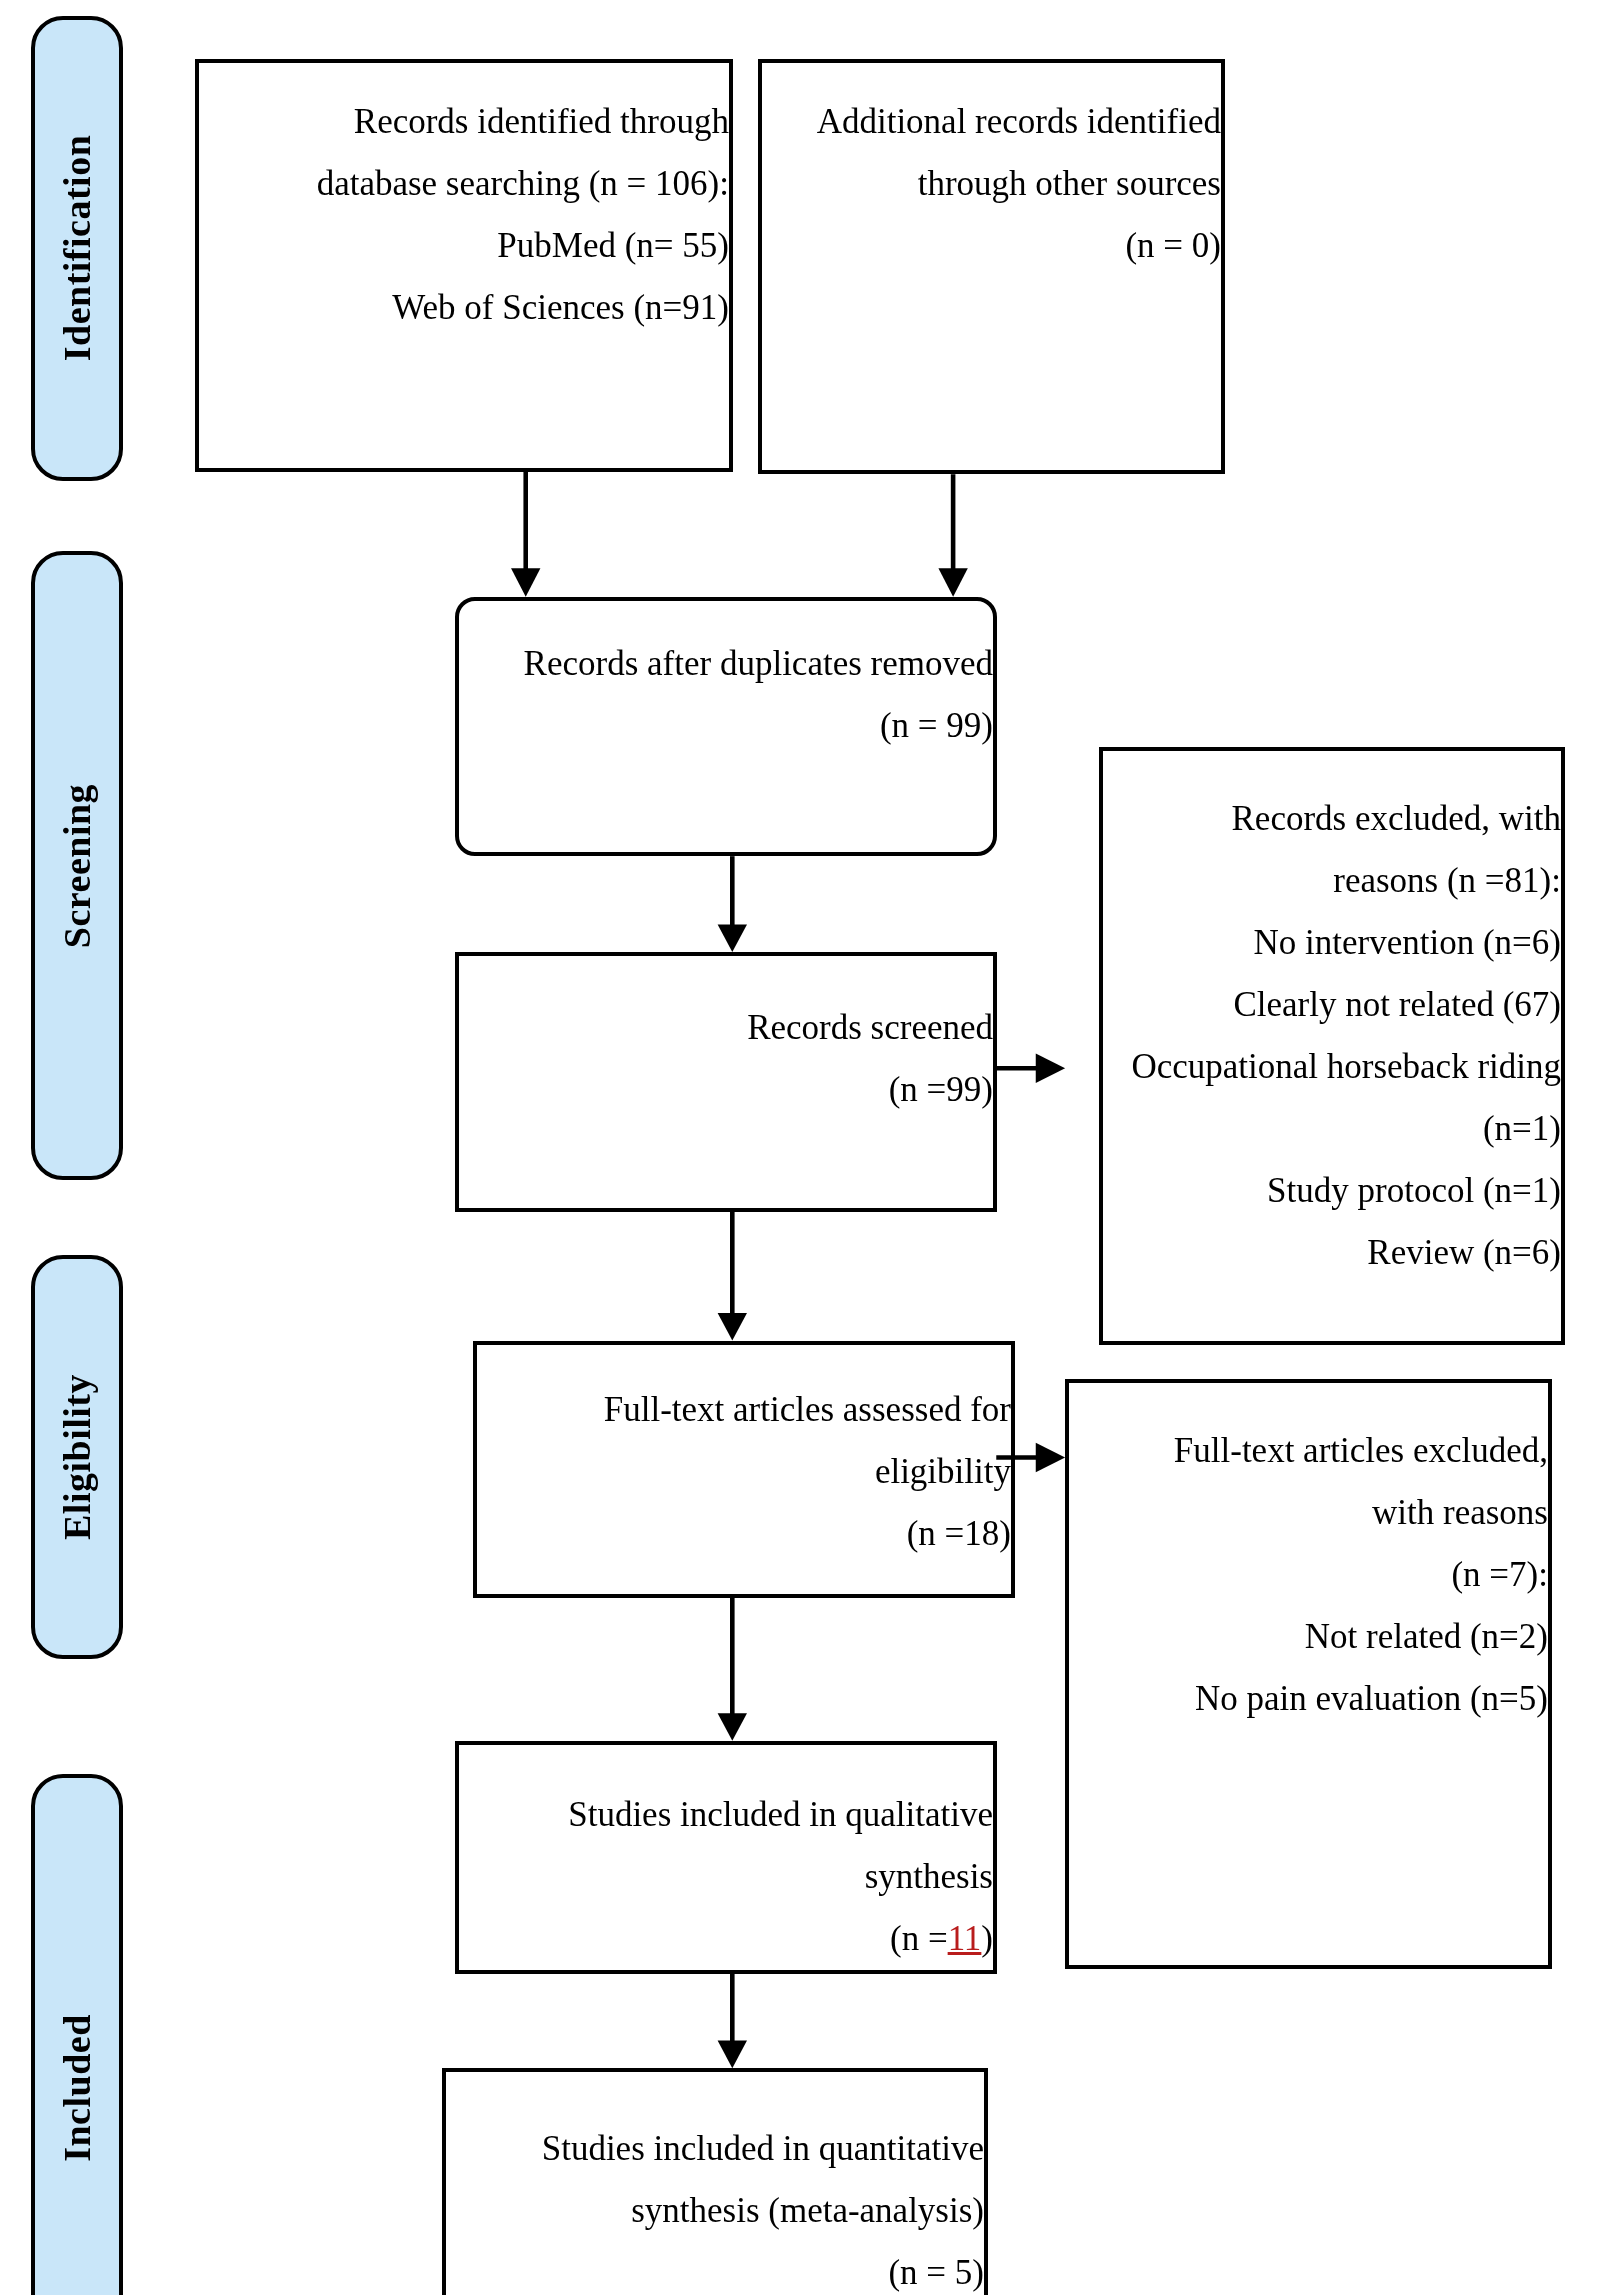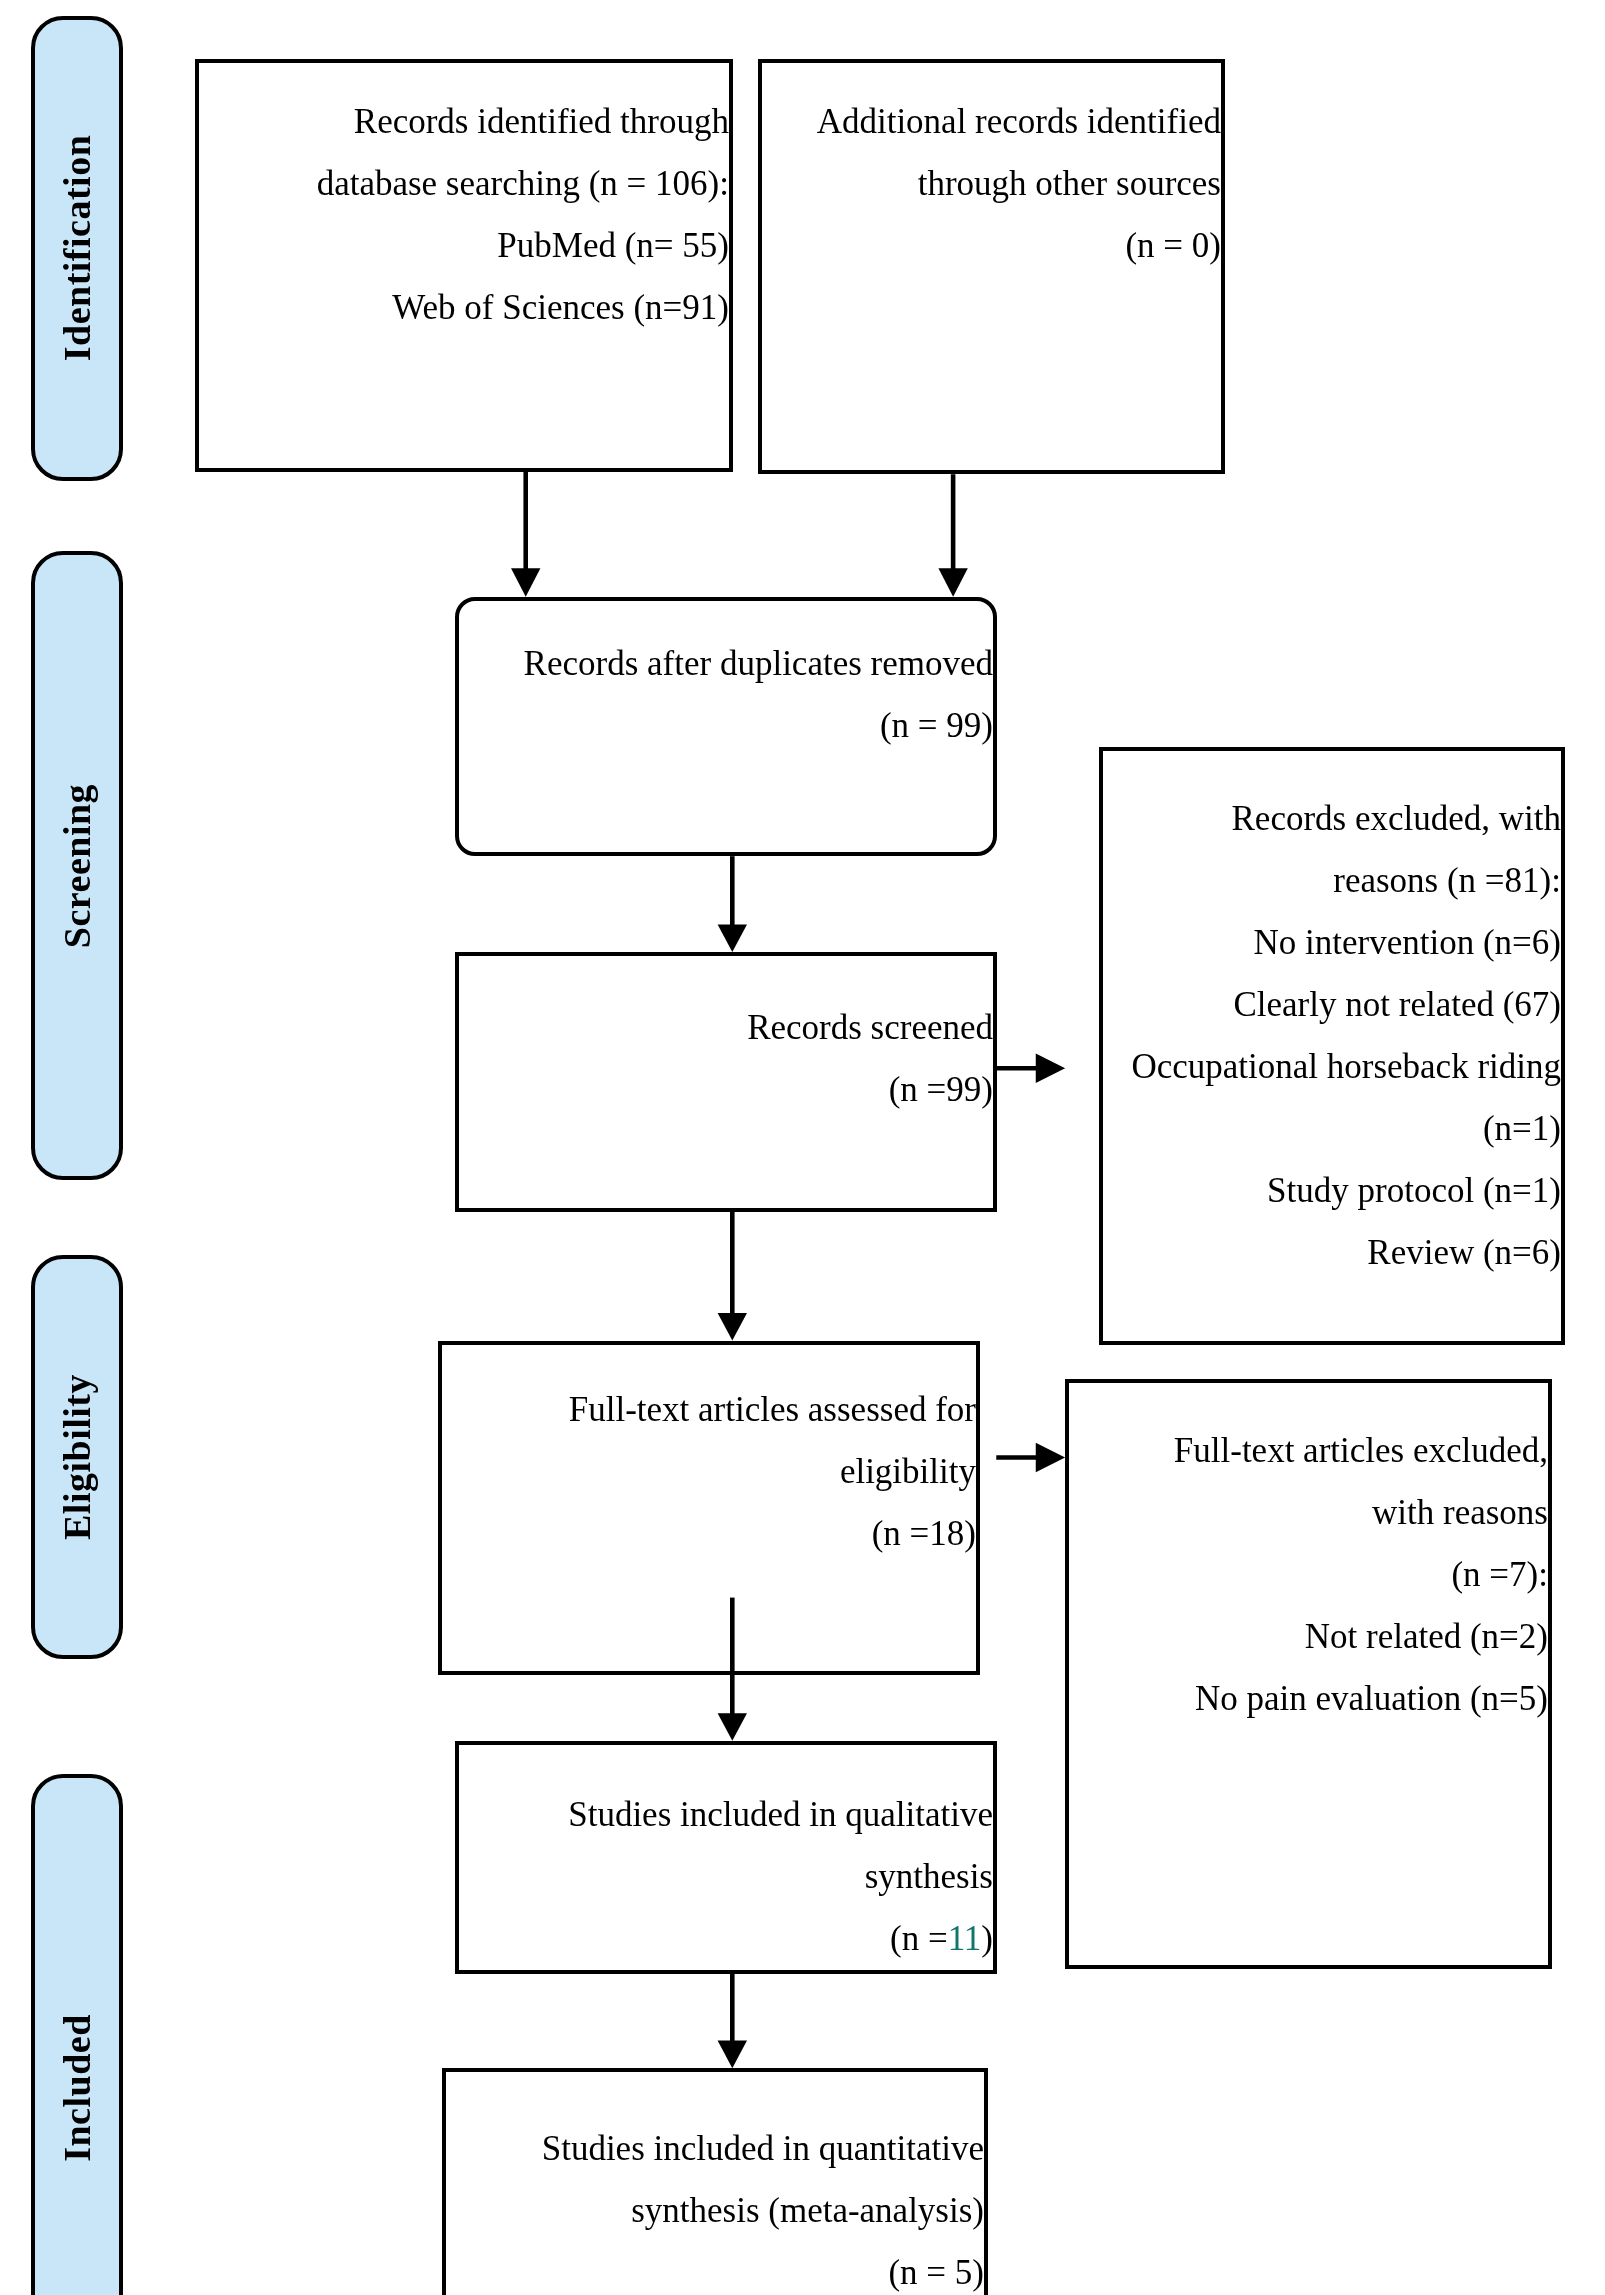--- a/index.html
+++ b/index.html
@@ -16,21 +16,21 @@
     transform:rotate(-90deg); white-space:nowrap;
     font-size:38px; font-weight:bold; letter-spacing:0.5px;
   }
   .fbox {
     position:absolute; background:#ffffff; border:4.1px solid #000000;
     box-sizing:border-box; text-align:center;
   }
   .fbox .line {
     font-size:35px; line-height:62px; height:62px; white-space:nowrap;text-align:right;
   }
-  .accent { color:#0f766e; }
+  .accent { color:#b91c1c;text-decoration:underline; }
   svg.arrows { position:absolute; left:0; top:0; pointer-events:none; }
 </style>
 </head>
 <body>
 
 <div id="canvas">
 
   <div class="stage" style="top:15.6px; height:465px;">
     <span class="stage-label">Identification</span>
   </div>
@@ -71,21 +71,21 @@
     <div class="line">Records excluded, with</div>
     <div class="line">reasons (n =81):</div>
     <div class="line">No intervention (n=6)</div>
     <div class="line">Clearly not related (67)</div>
     <div class="line">Occupational horseback riding</div>
     <div class="line">(n=1)</div>
     <div class="line">Study protocol (n=1)</div>
     <div class="line">Review (n=6)</div>
   </div>
 
-  <div class="fbox" style="left:438px; top:1341px; width:542px; height:334px; padding-top:34px;padding-left:24px;">
+  <div class="fbox" style="left:473px; top:1341px; width:542px; height:257px; padding-top:34px;padding-left:24px;">
     <div class="line">Full-text articles assessed for</div>
     <div class="line">eligibility</div>
     <div class="line">(n =18)</div>
   </div>
 
   <div class="fbox" style="left:1065px; top:1379px; width:487px; height:590px; padding-top:37px;">
     <div class="line">Full-text articles excluded,</div>
     <div class="line">with reasons</div>
     <div class="line">(n =7):</div>
     <div class="line">Not related (n=2)</div>

